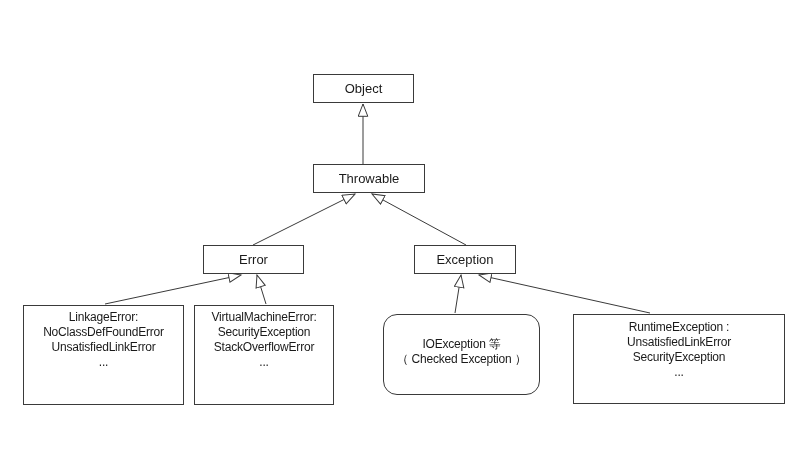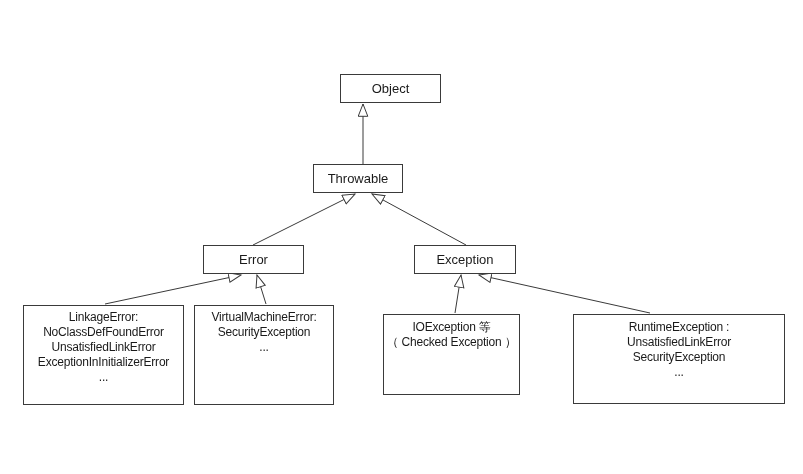--- a/index.html
+++ b/index.html
@@ -40,27 +40,27 @@
     font-size: 12px;
     line-height: 15px;
     padding-top: 4px;
     letter-spacing: -0.2px;
   }
   .node.multi .line {
     display: block;
     white-space: nowrap;
   }
   
-  #node-object     { left: 313px; top: 74px;  width: 101px; height: 29px; margin-left: 27px; }
-  #node-throwable  { left: 313px; top: 164px; width: 90px; height: 29px; }
+  #node-object     { left: 313px; top: 74px;  width: 101px; height: 29px; }
+  #node-throwable  { left: 313px; top: 164px; width: 112px; height: 29px; }
   #node-error      { left: 203px; top: 245px; width: 101px; height: 29px; }
   #node-exception  { left: 414px; top: 245px; width: 102px; height: 29px; text-align: center; }
   #node-linkage    { left: 23px;  top: 305px; width: 161px; height: 100px; }
   #node-vm         { left: 194px; top: 305px; width: 140px; height: 100px; }
-  #node-io         { left: 383px; top: 314px; width: 137px; height: 81px; padding-top: 5px; }
+  #node-io         { left: 383px; top: 314px; width: 157px; height: 81px; padding-top: 22px; border-radius: 14px; }
   #node-runtime    { left: 573px; top: 314px; width: 212px; height: 90px; padding-top: 5px; }
 </style>
 </head>
 <body>
 
 <div class="canvas">
 
   <svg class="edges-layer" width="803" height="474" viewBox="0 0 803 474">
     <defs>
       <marker id="tri" markerUnits="userSpaceOnUse" markerWidth="16" markerHeight="13" refX="13" refY="5.5" orient="auto">
@@ -91,27 +91,27 @@
   </div>
 
   <div id="node-exception" class="node single">
     <span>Exception</span>
   </div>
 
   <div id="node-linkage" class="node multi">
     <span class="line">LinkageError:</span>
     <span class="line">NoClassDefFoundError</span>
     <span class="line">UnsatisfiedLinkError</span>
-    <span class="line">ExceptionInInitializerError</span>
     <span class="line">...</span>
   </div>
 
   <div id="node-vm" class="node multi">
     <span class="line">VirtualMachineError:</span>
     <span class="line">SecurityException</span>
+    <span class="line">StackOverflowError</span>
     <span class="line">...</span>
   </div>
 
   <div id="node-io" class="node multi">
     <span class="line">IOException 等</span>
     <span class="line">（ Checked Exception ）</span>
   </div>
 
   <div id="node-runtime" class="node multi">
     <span class="line">RuntimeException :</span>

